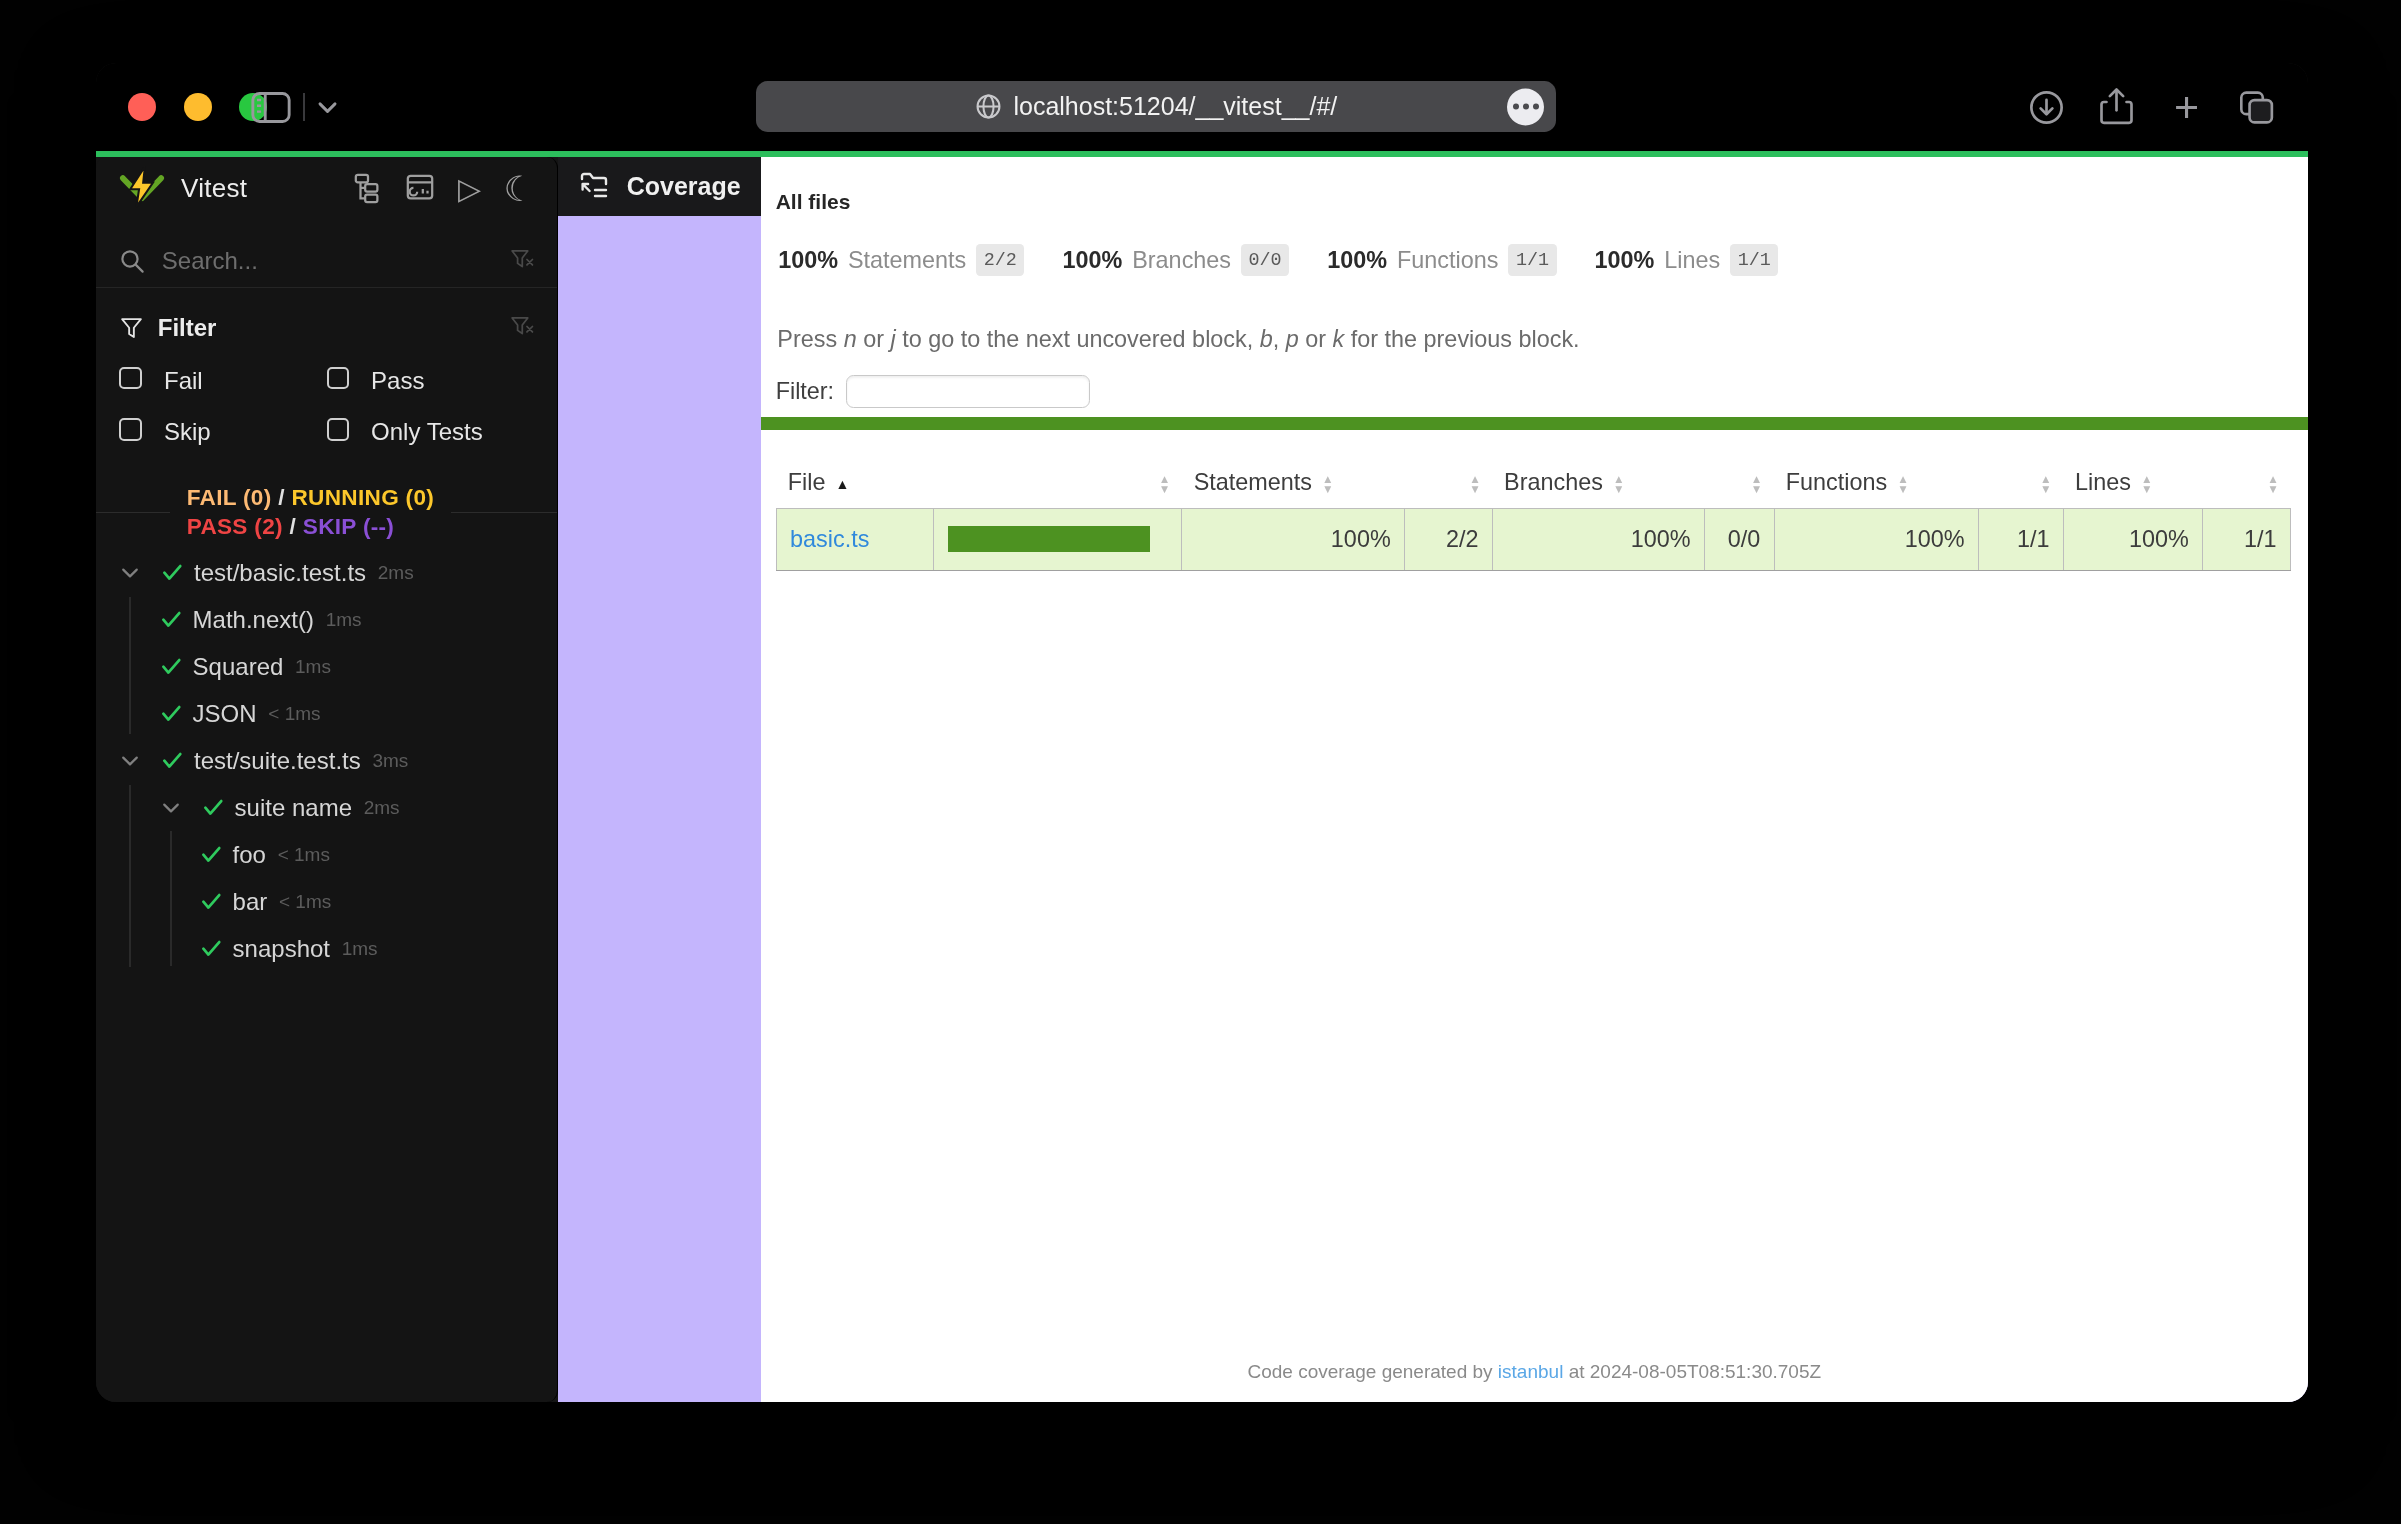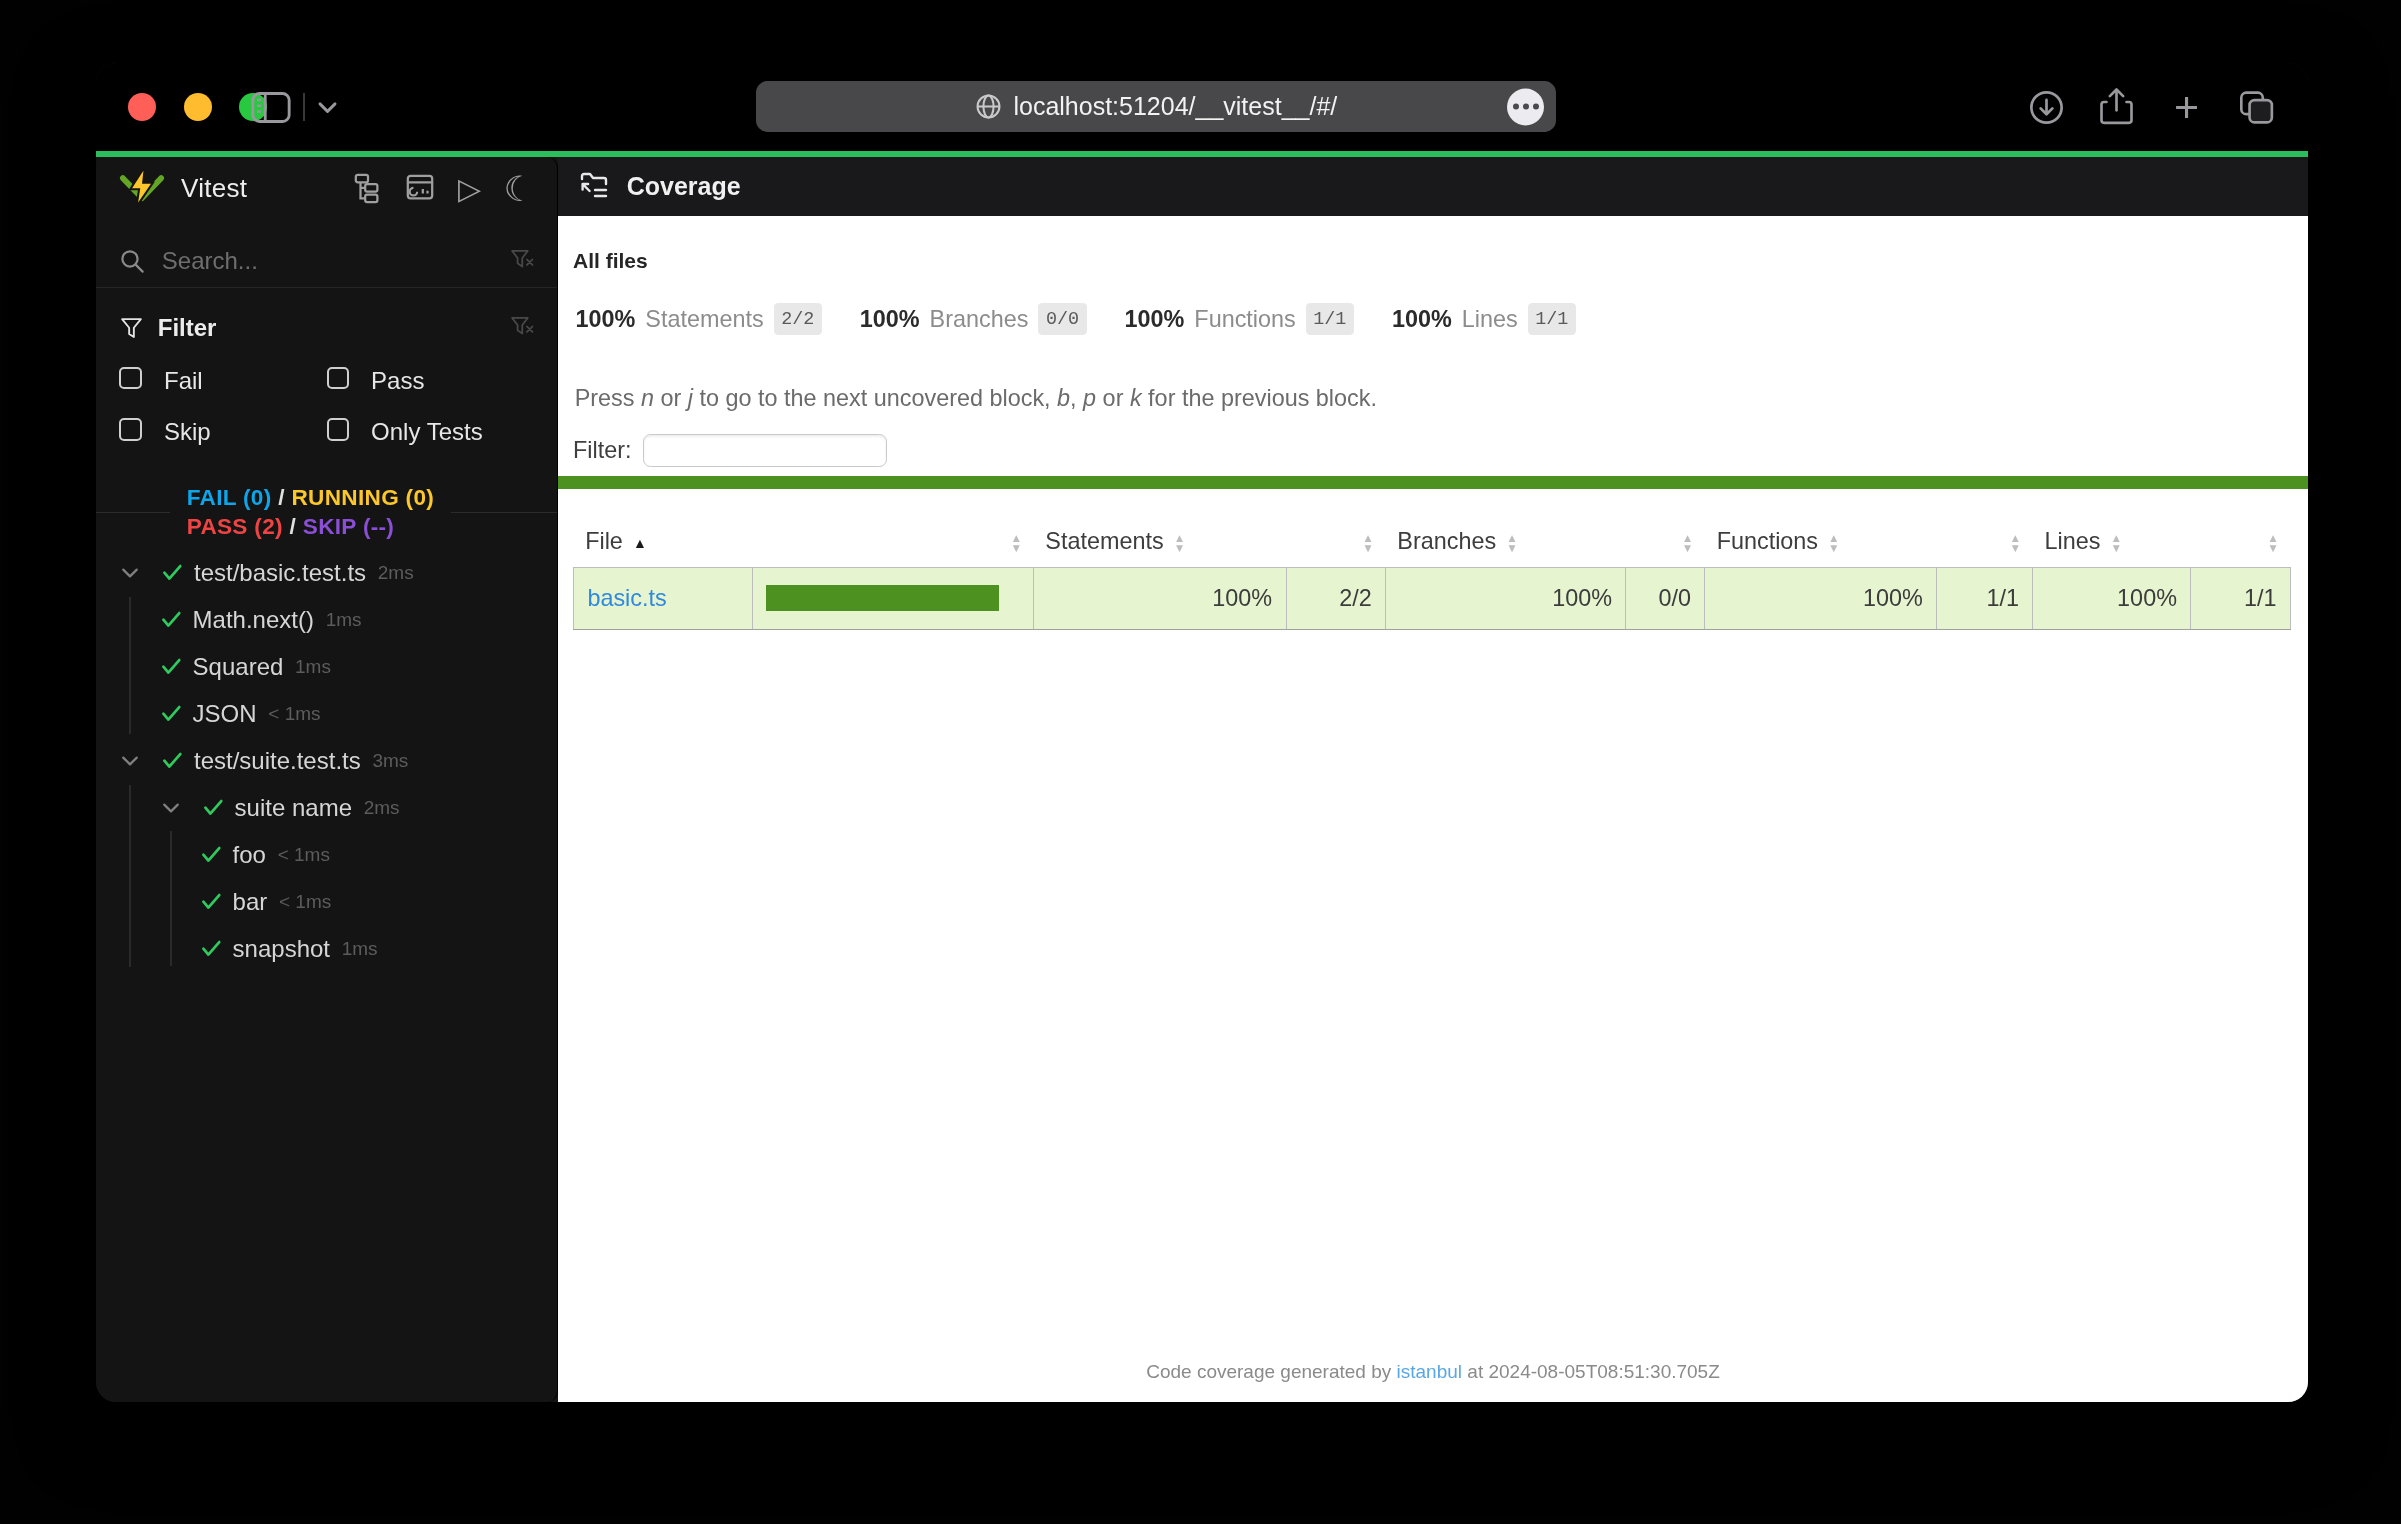--- a/index.html
+++ b/index.html
@@ -35,21 +35,21 @@
   }
   .ellipsis-btn i { width:5.8px; height:5.8px; border-radius:50%; background:#4b4b4f; }
   .chrome-actions { position:absolute; right:32px; top:0; height:100%; display:flex; align-items:center; gap:33px; }
   .chrome-actions svg { display:block; }
   .plus-glyph { font-size:43px; color:#98989d; line-height:33px; font-weight:300; width:37px; text-align:center; }
   
   .progress-line { height:5.8px; background:#2cbe5c; }
   
   .app { display:flex; height:1245px; }
   .sidebar { width:462px; min-width:462px; background:#141414; position:relative; border-right:0.8px solid #000;border-radius:11px; }
-  .main { flex:1; display:flex; flex-direction:column; background:#14532d; }
+  .main { flex:1; display:flex; flex-direction:row; background:#c4b5fd; }
   
   .side-header { height:64px; display:flex; align-items:center; padding:0 22px; }
   .brand { margin-left:15px; font-size:26px; font-weight:500; color:#ededed; letter-spacing:0.3px; }
   .side-actions { margin-left:auto; display:flex; align-items:center; gap:22.6px; }
   .glyph-btn { color:#9f9f9f; font-size:30px; line-height:30px; }
   .search-row { margin-top:15px; height:52px; display:flex; align-items:center; padding:0 23.4px; border-bottom:0.8px solid #252525; }
   .search-input {
     flex:1; background:transparent; border:none; outline:none; color:#ddd;
     font-size:24px; margin-left:13.4px; font-family:inherit;
   }
@@ -61,21 +61,21 @@
   .filter-grid { display:grid; grid-template-columns:1fr 1fr; row-gap:23.4px; margin-top:20px; }
   .opt { display:flex; align-items:flex-start; font-size:24px; color:#e6e6e6; }
   .opt input {
     appearance:none; -webkit-appearance:none; width:22.6px; height:22.6px; margin:0 22px 0 0;
     border:2.1px solid #cfcfcf; border-radius:5px; background:transparent;
   }
   .status { position:relative; margin-top:30px; }
   .status::before { content:""; position:absolute; left:0; right:0; top:50%; height:0.8px; background:#2c2c2c; }
   .status-inner { position:relative; display:inline-block; background:#141414; margin-left:74px; padding:1.7px 16.7px; }
   .status-line1, .status-line2 { font-size:22.6px; font-weight:700; line-height:29px; letter-spacing:0.3px; white-space:nowrap; }
-  .st-fail { color:#0ea5e9; } .st-running { color:#fcc72b; }
+  .st-fail { color:#fdba74; } .st-running { color:#fcc72b; }
   .st-pass { color:#ef4444; } .st-skip { color:#8a4fd5; }
   .st-sep { color:#e0e0e0; padding:0 6.7px; }
   
   .tree { margin-top:6.7px; position:relative; }
   .trow { height:47px; display:flex; align-items:center; font-size:24px; color:#d6d6d6; }
   .trow .lbl { margin-left:10px; }
   .trow .dur { margin-left:11.7px; font-size:19px; color:#5c5c5c; }
   .lvl0 { padding-left:23.4px; } .lvl1 { padding-left:64px; } .lvl2 { padding-left:104px; }
   .tchev { margin-right:20px; display:flex; }
   .check { display:flex; }

